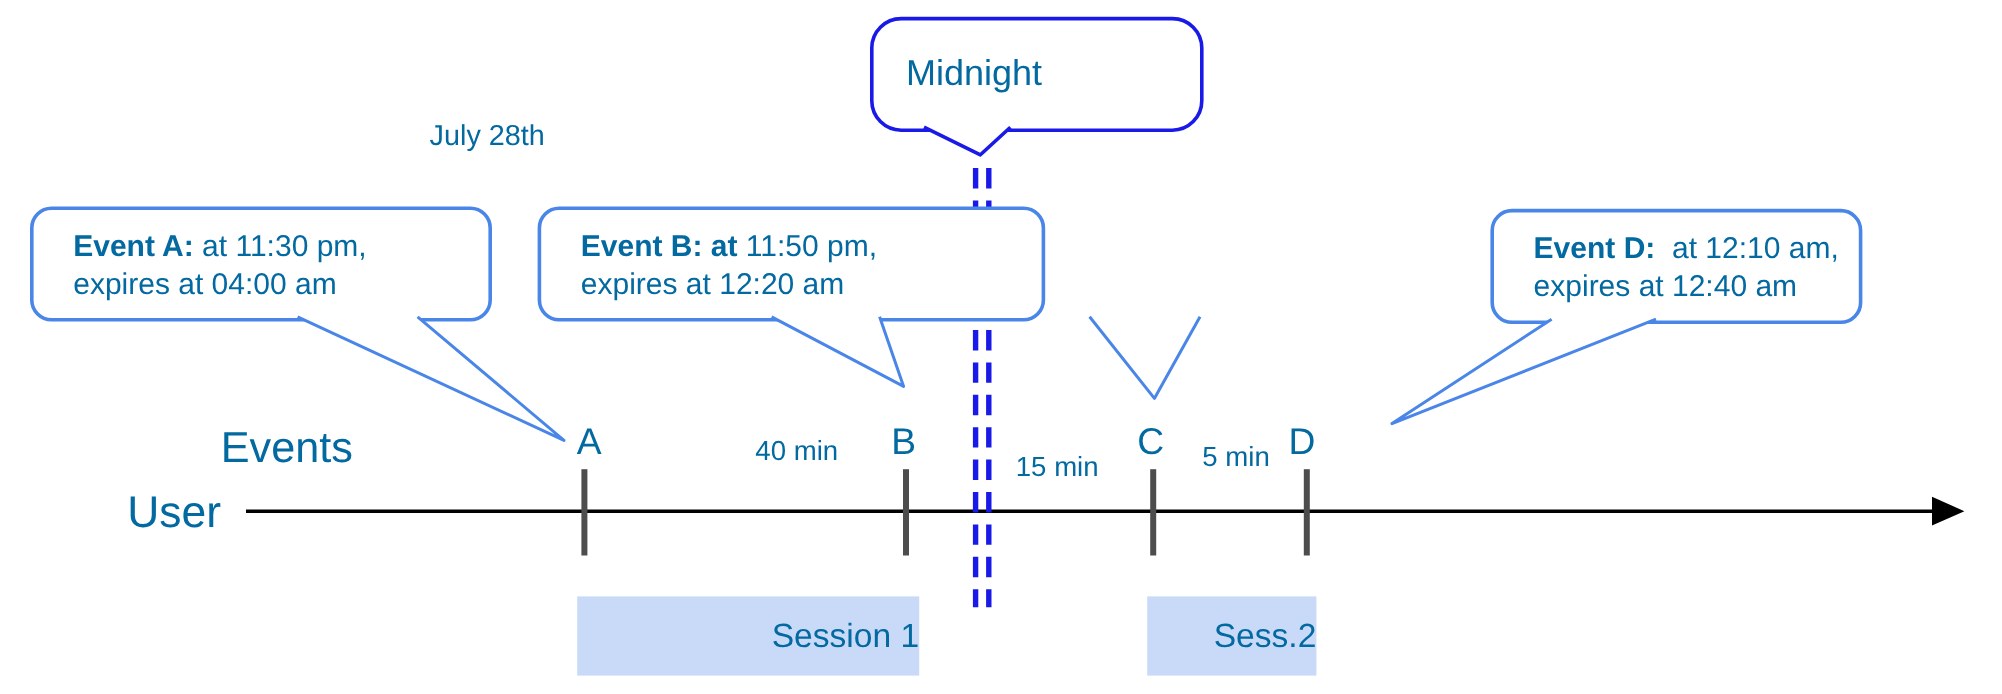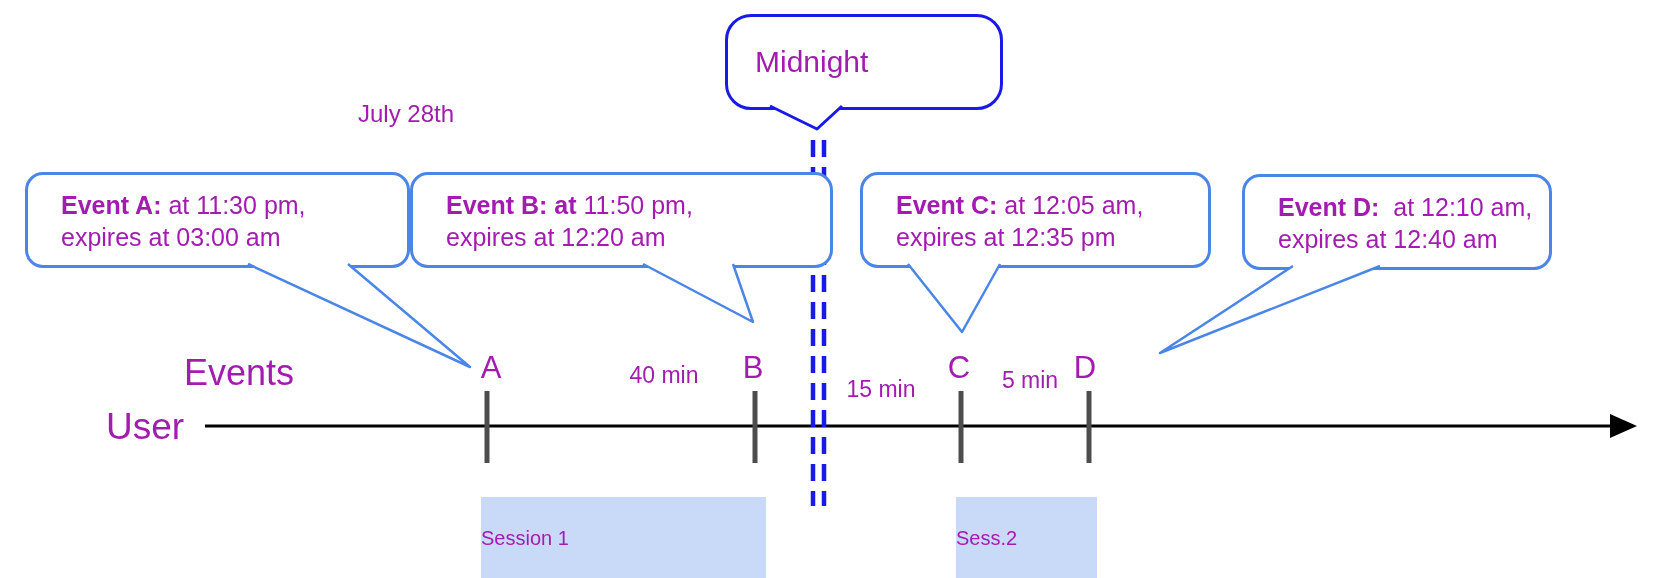--- a/index.html
+++ b/index.html
@@ -3,21 +3,21 @@
 <meta charset="utf-8">
 <style>
   * { margin: 0; padding: 0; box-sizing: border-box; }
   html, body { background: #ffffff; }
   .canvas {
     position: relative;
     width: 1668px;
     height: 578px;
     background: #ffffff;
     font-family: "Liberation Sans", sans-serif;
-    color: #a21caf;
+    color: #0369a1;
     overflow: hidden;
   }
   svg.layer {
     position: absolute;
     left: 0; top: 0;
     width: 1668px; height: 578px;
     pointer-events: none;
   }
   .bg-layer { z-index: 1; }
   .fg-layer { z-index: 3; }
@@ -38,21 +38,21 @@
   .bubble.midnight-bubble {
     left: 725px; top: 14px; width: 278px; height: 96px;
     border: 3px solid #1a1ae8;
     border-radius: 26px;
     display: flex; align-items: center;
     padding-left: 27px;
     font-size: 30px;
   }
 
   .bubble-a { left: 25px;   top: 172px; width: 385px; height: 96px; }
-  .bubble-b { left: 410px;  top: 172px; width: 423px; height: 96px; }
+  .bubble-b { left: 448px;  top: 172px; width: 423px; height: 96px; }
   .bubble-c { left: 860px;  top: 172px; width: 351px; height: 96px; }
   .bubble-d { left: 1242px; top: 174px; width: 310px; height: 96px; }
 
   
   .date-label { font-size: 24px; width: 260px; text-align: center; top: 100px; }
   .date-left  { left: 276px; }
   .date-right { left: 1051px; }
 
   .events-label { left: 184px; top: 352px; font-size: 36px; }
   .user-label   { left: 106px; top: 406px; font-size: 37px; }
@@ -65,24 +65,24 @@
 
   .interval-label { font-size: 23px; width: 120px; text-align: center; }
   .interval-1 { left: 604px; top: 362px; }
   .interval-2 { left: 821px; top: 376px; text-align: center; }
   .interval-3 { left: 970px; top: 367px; }
 
   
   .session-box {
     position: absolute;
     z-index: 2;
-    top: 497px; height: 82px;
+    top: 497px; height: 66px;
     background: #c9daf8;
-    display: flex; align-items: center; justify-content: flex-start;
-    font-size: 20px;
+    display: flex; align-items: center; justify-content: flex-end;
+    font-size: 28px;
   }
   .session-1 { left: 481px; width: 285px; }
   .session-2 { left: 956px; width: 141px; }
 </style>
 </head>
 <body>
 
 <div class="canvas">
 
   <svg class="layer bg-layer" viewBox="0 0 1668 578">
@@ -97,29 +97,25 @@
   </svg>
 
   <div class="bubble midnight-bubble">
     <span>Midnight</span>
   </div>
 
   <div class="abs date-label date-left">July 28th</div>
 
   <div class="bubble event-bubble bubble-a">
     <div><span class="bold">Event A:</span><span> at 11:30 pm,</span></div>
-    <div>expires at 03:00 am</div>
+    <div>expires at 04:00 am</div>
   </div>
   <div class="bubble event-bubble bubble-b">
     <div><span class="bold">Event B: at</span><span> 11:50 pm,</span></div>
     <div>expires at 12:20 am</div>
-  </div>
-  <div class="bubble event-bubble bubble-c">
-    <div><span class="bold">Event C:</span><span> at 12:05 am,</span></div>
-    <div>expires at 12:35 pm</div>
   </div>
   <div class="bubble event-bubble bubble-d">
     <div><span class="bold">Event D:</span><span>&nbsp; at 12:10 am,</span></div>
     <div>expires at 12:40 am</div>
   </div>
 
   <div class="abs events-label">Events</div>
   <div class="abs user-label">User</div>
 
   <div class="abs tick-letter letter-a">A</div>

